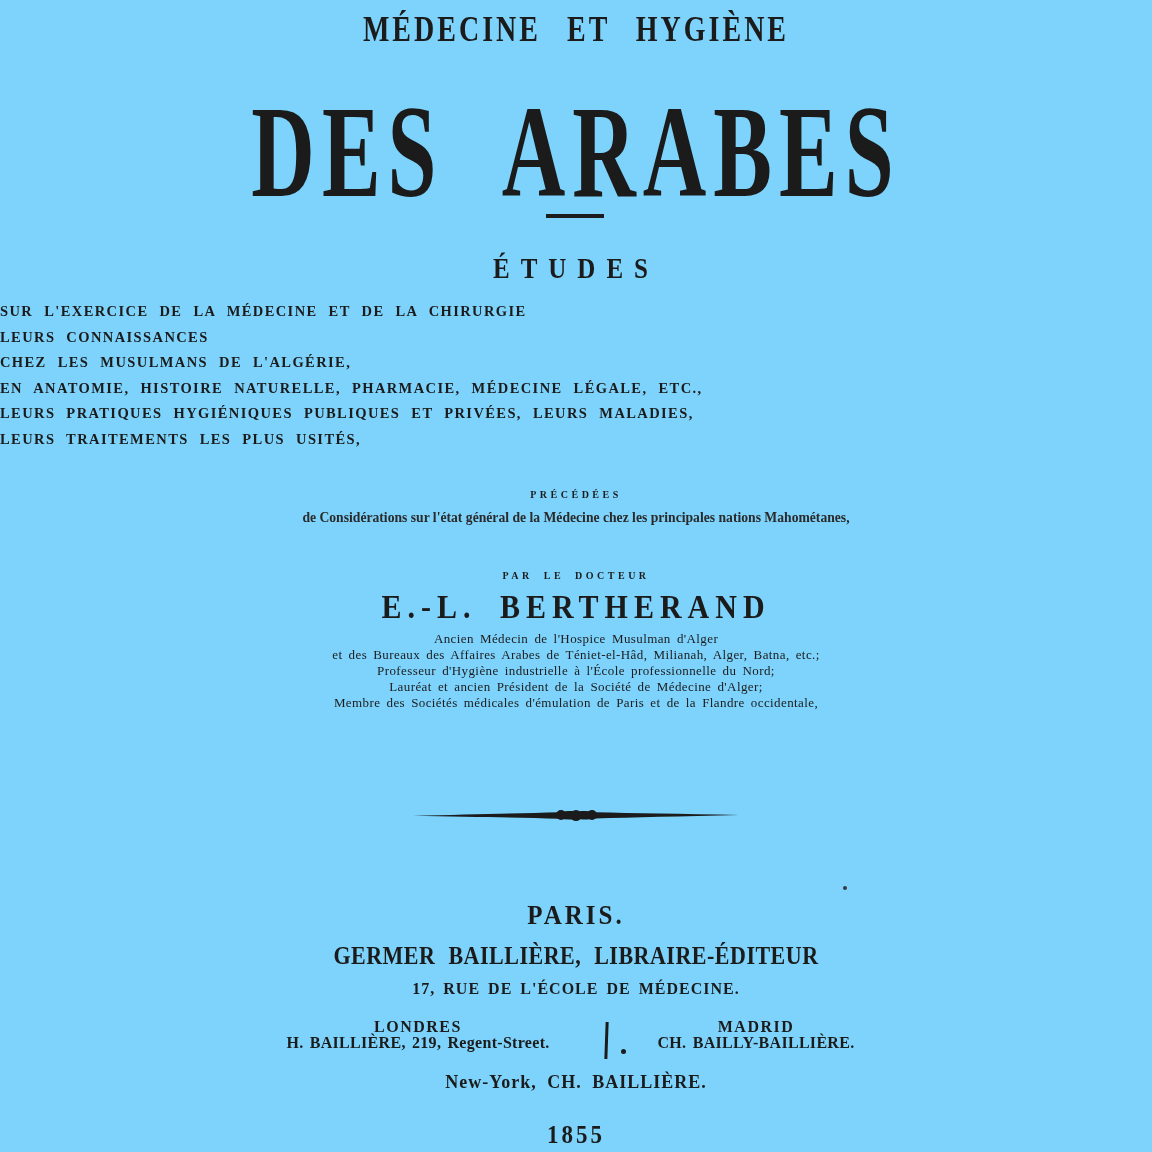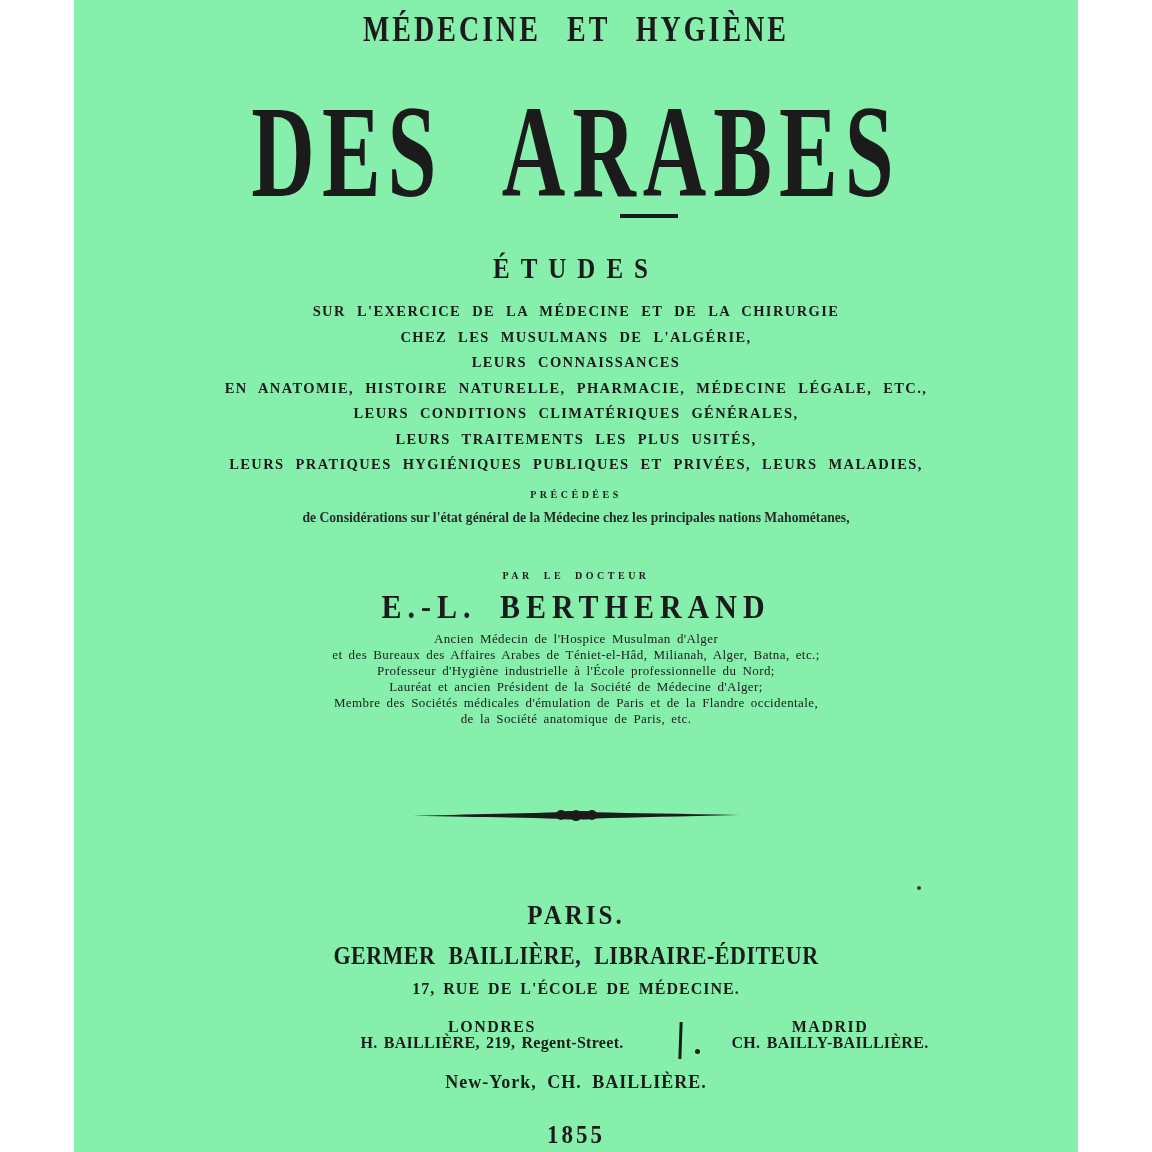--- a/index.html
+++ b/index.html
@@ -1,21 +1,21 @@
 <!DOCTYPE html>
 <html><head>
 <meta charset="utf-8">
 <style>
   html, body { margin: 0; padding: 0; background: #ffffff; }
   .page {
     position: relative;
-    width: 1004px;
+    width: 1152px;
     height: 1152px;
     margin: 0 auto;
-    background: #86efac;
+    background: #7dd3fc;
     color: #1b1b1b;
     font-family: "Liberation Serif", serif;
     overflow: hidden;
   }
   .line {
     position: absolute;
     left: 0;
     right: 0;
     text-align: center;
     white-space: nowrap;
@@ -49,21 +49,20 @@
   .section-heading {
     top: 253px;
     font-size: 25px;
     letter-spacing: 11px;
     transform: scaleY(1.2);
     transform-origin: center top;
   }
   .subtitle-block { position: absolute; top: 299px; left: 0; right: 0; }
   .subtitle-line {
     position: relative;
-    text-align: center;
     white-space: nowrap;
     font-weight: bold;
     font-size: 14.5px;
     letter-spacing: 1.4px;
     word-spacing: 6px;
     line-height: 25.5px;
   }
   .precede-label {
     top: 490px;
     font-size: 10px;
@@ -191,43 +190,41 @@
   <div class="line series-title">MÉDECINE ET HYGIÈNE</div>
 
   <div class="line main-title">DES ARABES</div>
 
   <div class="title-rule"></div>
 
   <div class="line section-heading">ÉTUDES</div>
 
   <div class="subtitle-block">
     <div class="subtitle-line">SUR L'EXERCICE DE LA MÉDECINE ET DE LA CHIRURGIE</div>
+    <div class="subtitle-line">LEURS CONNAISSANCES</div>
     <div class="subtitle-line">CHEZ LES MUSULMANS DE L'ALGÉRIE,</div>
-    <div class="subtitle-line">LEURS CONNAISSANCES</div>
     <div class="subtitle-line">EN ANATOMIE, HISTOIRE NATURELLE, PHARMACIE, MÉDECINE LÉGALE, ETC.,</div>
-    <div class="subtitle-line">LEURS CONDITIONS CLIMATÉRIQUES GÉNÉRALES,</div>
+    <div class="subtitle-line">LEURS PRATIQUES HYGIÉNIQUES PUBLIQUES ET PRIVÉES, LEURS MALADIES,</div>
     <div class="subtitle-line">LEURS TRAITEMENTS LES PLUS USITÉS,</div>
-    <div class="subtitle-line">LEURS PRATIQUES HYGIÉNIQUES PUBLIQUES ET PRIVÉES, LEURS MALADIES,</div>
   </div>
 
   <div class="line precede-label">PRÉCÉDÉES</div>
 
   <div class="line precede-text">de Considérations sur l'état général de la Médecine chez les principales nations Mahométanes,</div>
 
   <div class="line byline-label">PAR LE DOCTEUR</div>
 
   <div class="line author-name">E.-L. BERTHERAND</div>
 
   <div class="credentials-block">
     <div class="credential-line">Ancien Médecin de l'Hospice Musulman d'Alger</div>
     <div class="credential-line">et des Bureaux des Affaires Arabes de Téniet-el-Hâd, Milianah, Alger, Batna, etc.;</div>
     <div class="credential-line">Professeur d'Hygiène industrielle à l'École professionnelle du Nord;</div>
     <div class="credential-line">Lauréat et ancien Président de la Société de Médecine d'Alger;</div>
     <div class="credential-line">Membre des Sociétés médicales d'émulation de Paris et de la Flandre occidentale,</div>
-    <div class="credential-line">de la Société anatomique de Paris, etc.</div>
   </div>
 
   <div class="ornament">
     <svg width="330" height="20" viewBox="0 0 330 20" aria-hidden="true">
       <g fill="#1b1b1b">
         <path d="M2 10 C 60 8.2, 110 7.4, 148 6.2 C 158 4.6, 170 4.2, 165 9 C 170 13.8, 158 14.4, 148 12.8 C 110 11.6, 60 10.8, 2 10 Z"></path>
         <path d="M328 9 C 270 7.6, 222 7.2, 184 6.2 C 174 4.6, 162 4.2, 167 9 C 162 13.8, 174 14.4, 184 12.4 C 222 11.4, 270 10.4, 328 9 Z"></path>
         <circle cx="150" cy="9" r="5"></circle>
         <circle cx="165" cy="9.5" r="5.6"></circle>
         <circle cx="181" cy="9" r="5"></circle>

